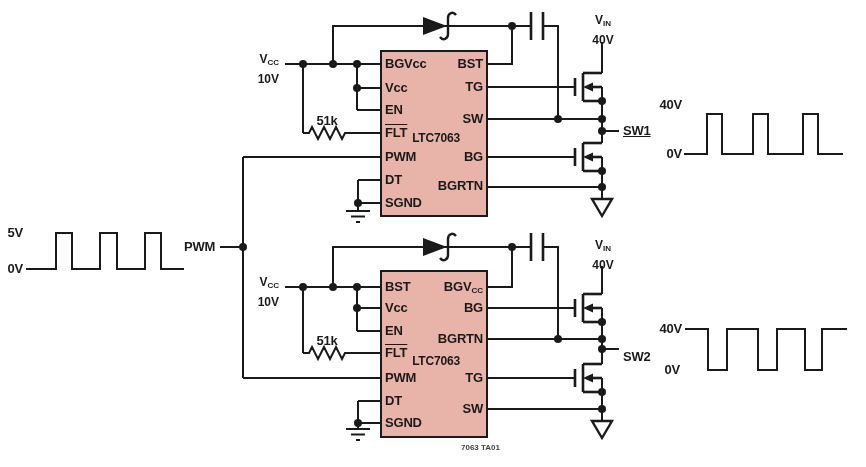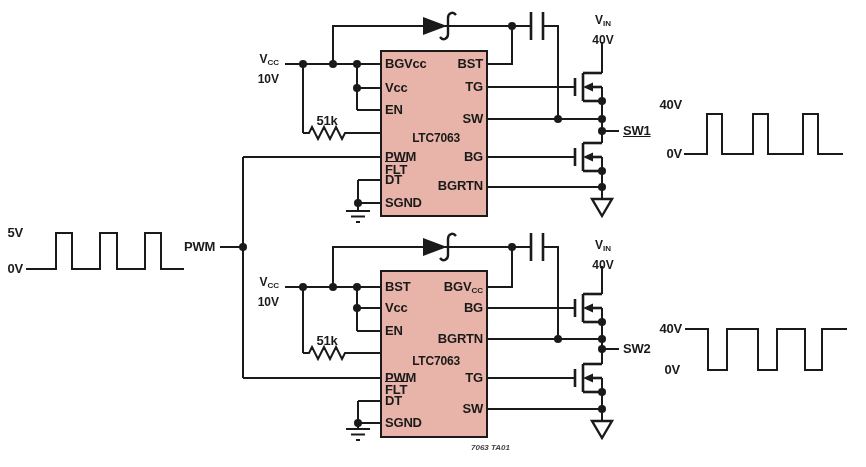--- a/index.html
+++ b/index.html
@@ -4,21 +4,21 @@
 <style>
   html,body{margin:0;padding:0;background:#ffffff;}
   #canvas{
     position:relative;width:866px;height:467px;background:#ffffff;
     font-family:"Liberation Sans", sans-serif;color:#1a1a1a;overflow:hidden;
   }
   svg{position:absolute;left:0;top:0;}
   .lbl{position:absolute;font-size:13px;font-weight:bold;line-height:14px;letter-spacing:-0.2px;white-space:nowrap;}
   .pin{position:absolute;font-size:13px;font-weight:bold;line-height:14px;letter-spacing:-0.2px;}
   .pinR{position:absolute;font-size:13px;font-weight:bold;line-height:14px;letter-spacing:-0.2px;text-align:right;width:75px;left:408px;}
-  .ovl{text-decoration:overline;margin-top:37px;}
+  .ovl{text-decoration:overline;}
   sub.sb{font-size:8px;font-weight:bold;vertical-align:-2px;letter-spacing:0;}
   .src{position:absolute;font-size:12px;font-weight:bold;line-height:17px;}
   .src .v2{display:block;}
   .right{text-align:right;}
   .center{text-align:center;}
   .icname{position:absolute;font-size:12px;font-weight:bold;letter-spacing:-0.2px;}
   .caption{position:absolute;font-size:8px;font-weight:bold;color:#444;letter-spacing:0;}
   .icbox{position:absolute;left:380px;width:108px;border:2.4px solid #1a1a1a;background:#e8b3a8;box-sizing:border-box;}
 </style>
 </head>
@@ -213,21 +213,21 @@
   <div class="pin" style="left:385px;top:394px;">DT</div>
   <div class="pin" style="left:385px;top:416px;">SGND</div>
   <div class="pinR" style="top:280px;">
     <span>BGV</span><sub class="sb">CC</sub>
   </div>
   <div class="pinR" style="top:301px;">BG</div>
   <div class="pinR" style="top:332px;">BGRTN</div>
   <div class="pinR" style="top:371px;">TG</div>
   <div class="pinR" style="top:402px;">SW</div>
   <div class="icname center" style="left:408px;top:354px;width:56px;">LTC7063</div>
-  <div class="caption right" style="left:440px;top:443px;width:70px;font-style:italic;">7063 TA01</div>
+  <div class="caption right" style="left:430px;top:443px;width:70px;">7063 TA01</div>
 
   <div class="src right" style="left:243px;top:51px;width:36px;">
     <span><span>V</span><sub class="sb">CC</sub></span>
     <span class="v2">10V</span>
   </div>
   <div class="src right" style="left:243px;top:274px;width:36px;">
     <span><span>V</span><sub class="sb">CC</sub></span>
     <span class="v2">10V</span>
   </div>
   <div class="src center" style="left:588px;top:12px;width:30px;">
@@ -236,21 +236,21 @@
   </div>
   <div class="src center" style="left:588px;top:237px;width:30px;">
     <span><span>V</span><sub class="sb">IN</sub></span>
     <span class="v2">40V</span>
   </div>
 
   <div class="lbl center" style="left:312px;top:114px;width:30px;">51k</div>
   <div class="lbl center" style="left:312px;top:334px;width:30px;">51k</div>
   <div class="lbl" style="left:184px;top:240px;">PWM</div>
   <div class="lbl" style="left:623px;top:124px;text-decoration:underline;">SW1</div>
-  <div class="lbl" style="left:623px;top:342px;">SW2</div>
+  <div class="lbl" style="left:623px;top:350px;">SW2</div>
 
   <div class="lbl right" style="left:3px;top:226px;width:20px;">5V</div>
   <div class="lbl right" style="left:3px;top:262px;width:20px;">0V</div>
   <div class="lbl right" style="left:655px;top:98px;width:27px;">40V</div>
   <div class="lbl right" style="left:662px;top:147px;width:20px;">0V</div>
   <div class="lbl right" style="left:655px;top:322px;width:27px;">40V</div>
   <div class="lbl right" style="left:660px;top:363px;width:20px;">0V</div>
 
 </div>
 

